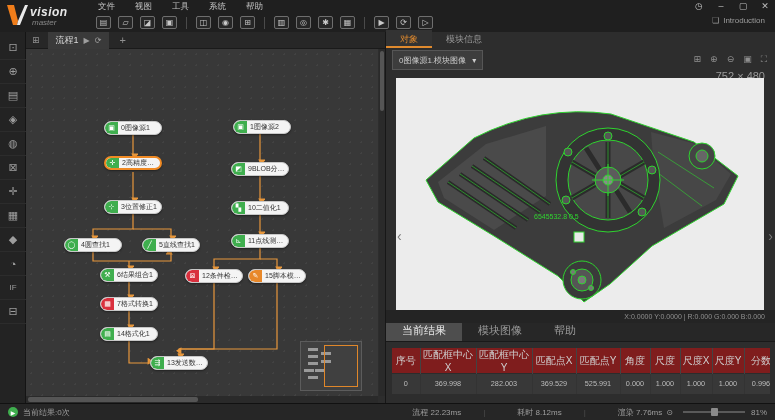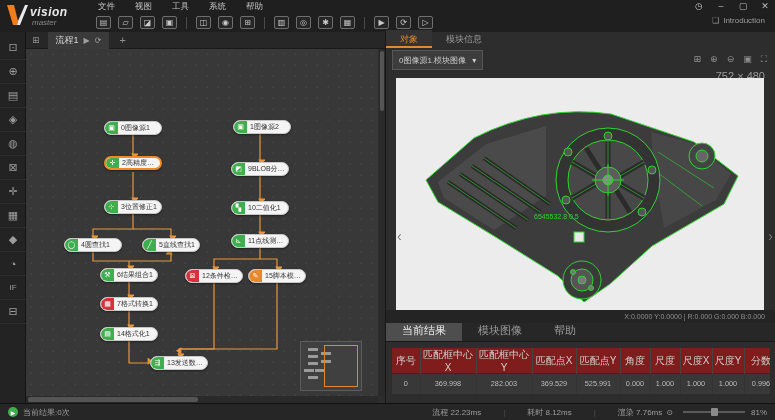--- a/index.html
+++ b/index.html
@@ -72,21 +72,21 @@
   #results { position:absolute; left:6px; top:316px; width:378px; height:50px; overflow:hidden; }
   table { border-collapse:collapse; width:100%; table-layout:fixed; }
   th { background:#7f1d1d; color:#cfcfcf; font-weight:normal; font-size:10px; height:18px; border-right:1px solid #434343; }
   td { background:#383838; color:#bcbcbc; font-size:7.3px; height:20px; text-align:center; border-right:1px solid #333; border-top:1px solid #2c2c2c; }
 
   
   #statusbar { position:absolute; left:0; top:403px; width:775px; height:17px; background:#262626; border-top:1px solid #111;
     display:flex; align-items:center; font-size:8px; color:#9e9e9e; }
   #runbadge { width:10px; height:10px; border-radius:50%; background:#3fae4e; color:#fff; font-size:6px;
     display:flex; align-items:center; justify-content:center; margin:0 5px 0 8px; }
-  .metric { margin-left:22px; white-space:nowrap; }
+  .metric { margin-left:32px; white-space:nowrap; }
   .msep { margin-left:22px; color:#4e4e4e; }
   #zoomslider { width:62px; height:2px; background:#5a5a5a; margin:0 6px 0 10px; position:relative; }
   #zoomslider .knob { position:absolute; left:28px; top:-3px; width:7px; height:8px; background:#8a8a8a; border-radius:1px; }
   #zoomlabel { margin-right:8px; }
   #zoomglyph { margin-left:4px; }
 </style>
 </head>
 <body>
 
 <div id="app">

